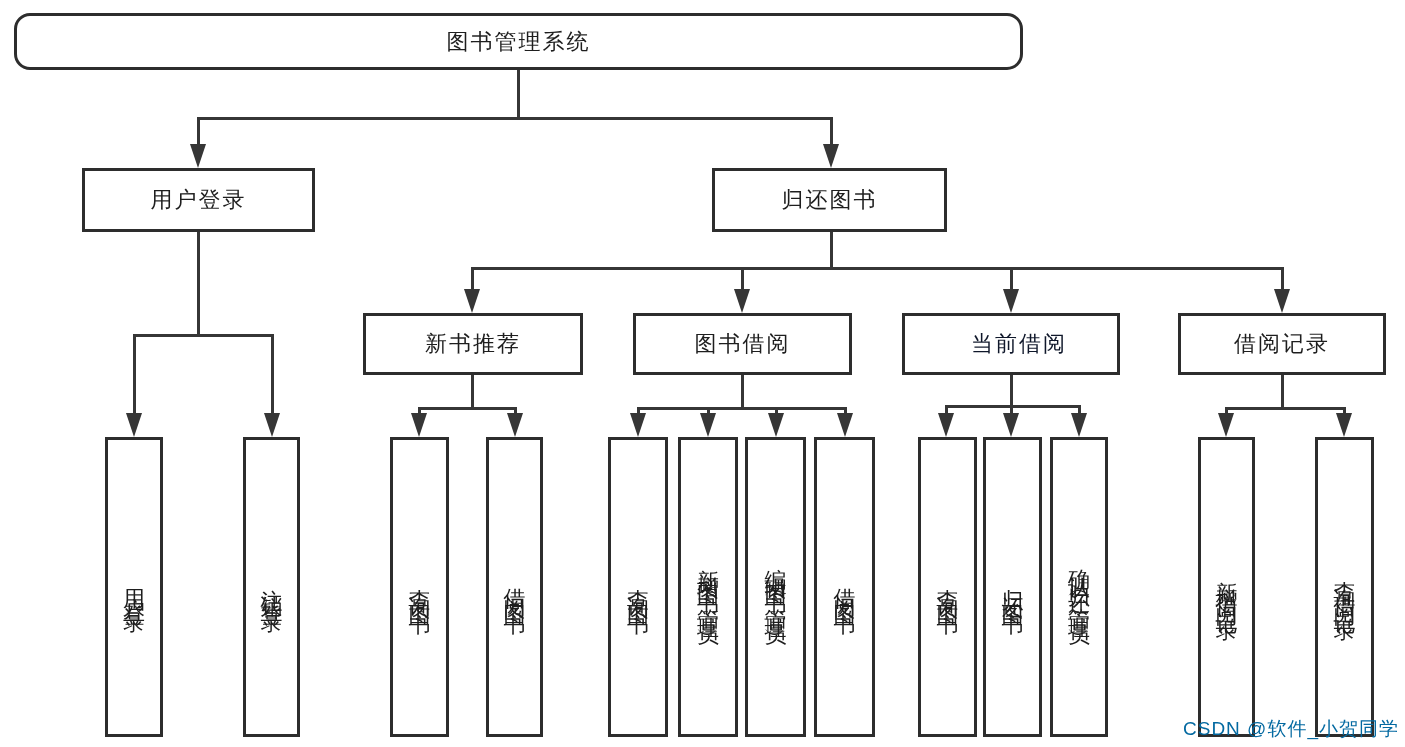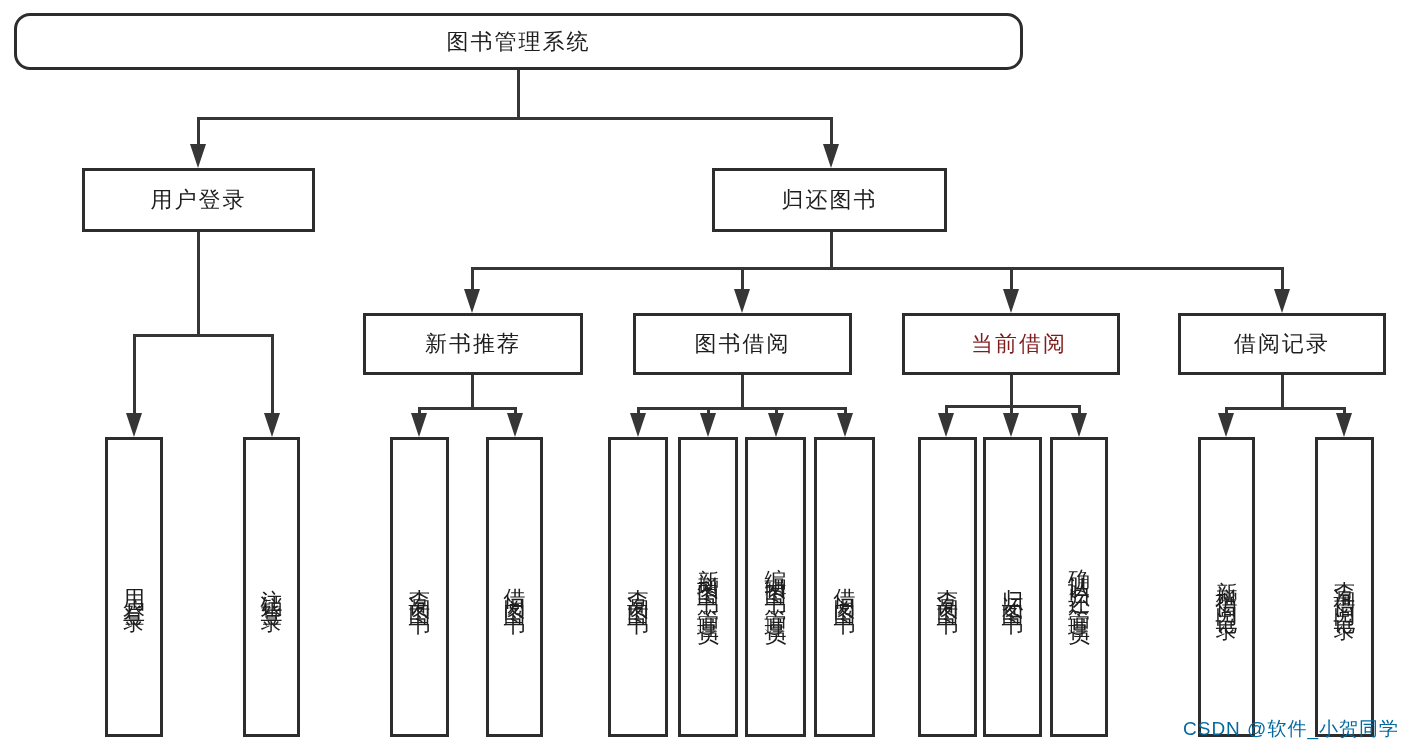--- a/index.html
+++ b/index.html
@@ -125,21 +125,21 @@
     <div class="node node-h" style="left: 712px; top: 168px; width: 235px; height: 64px; border-color: rgb(45, 45, 45);">
       <span class="node-label" style="color: rgb(30, 30, 30);">归还图书</span>
     </div>
     <div class="node node-h" style="left: 363px; top: 313px; width: 220px; height: 62px; border-color: rgb(45, 45, 45);">
       <span class="node-label" style="color: rgb(30, 30, 30);">新书推荐</span>
     </div>
     <div class="node node-h" style="left: 633px; top: 313px; width: 219px; height: 62px; border-color: rgb(45, 45, 45);">
       <span class="node-label" style="color: rgb(30, 30, 30);">图书借阅</span>
     </div>
     <div class="node node-h" style="left: 902px; top: 313px; width: 218px; height: 62px; border-color: rgb(45, 45, 45);">
-      <span class="node-label" style="color: #7f1d1d; margin-left: 16px;">当前借阅</span>
+      <span class="node-label" style="color: #0f172a; margin-left: 16px;">当前借阅</span>
     </div>
     <div class="node node-h" style="left: 1178px; top: 313px; width: 208px; height: 62px; border-color: rgb(45, 45, 45);">
       <span class="node-label" style="color: rgb(30, 30, 30);">借阅记录</span>
     </div>
     <div class="node node-v" style="left: 105px; top: 437px; width: 58px; height: 300px; border-color: rgb(45, 45, 45);">
       <span class="node-label" style="color: rgb(30, 30, 30);">用户登录</span>
     </div>
     <div class="node node-v" style="left: 243px; top: 437px; width: 57px; height: 300px; border-color: rgb(45, 45, 45);">
       <span class="node-label" style="color: rgb(30, 30, 30);">注销登录</span>
     </div>

